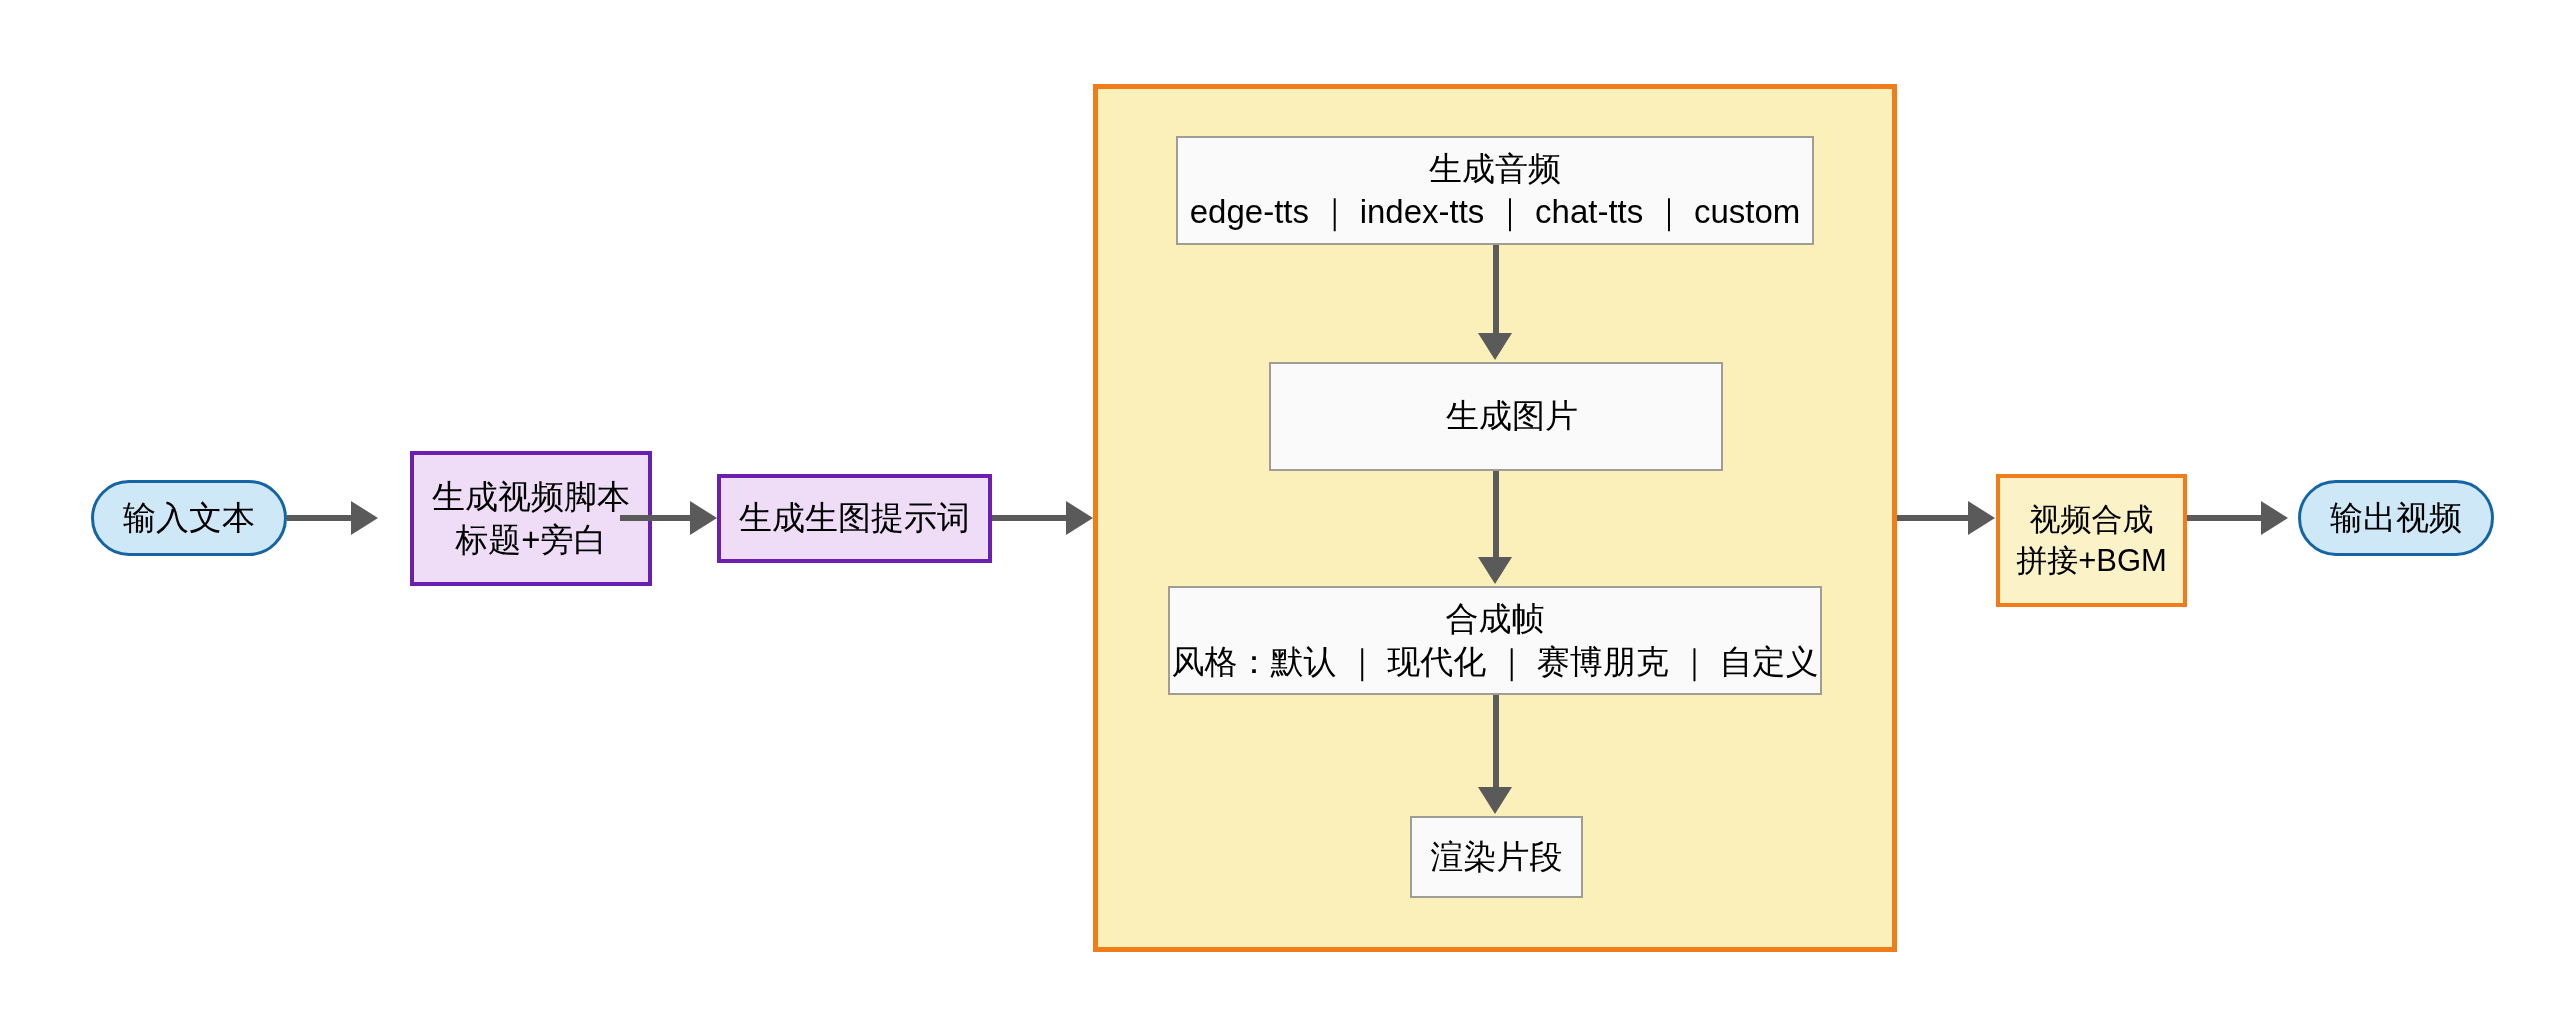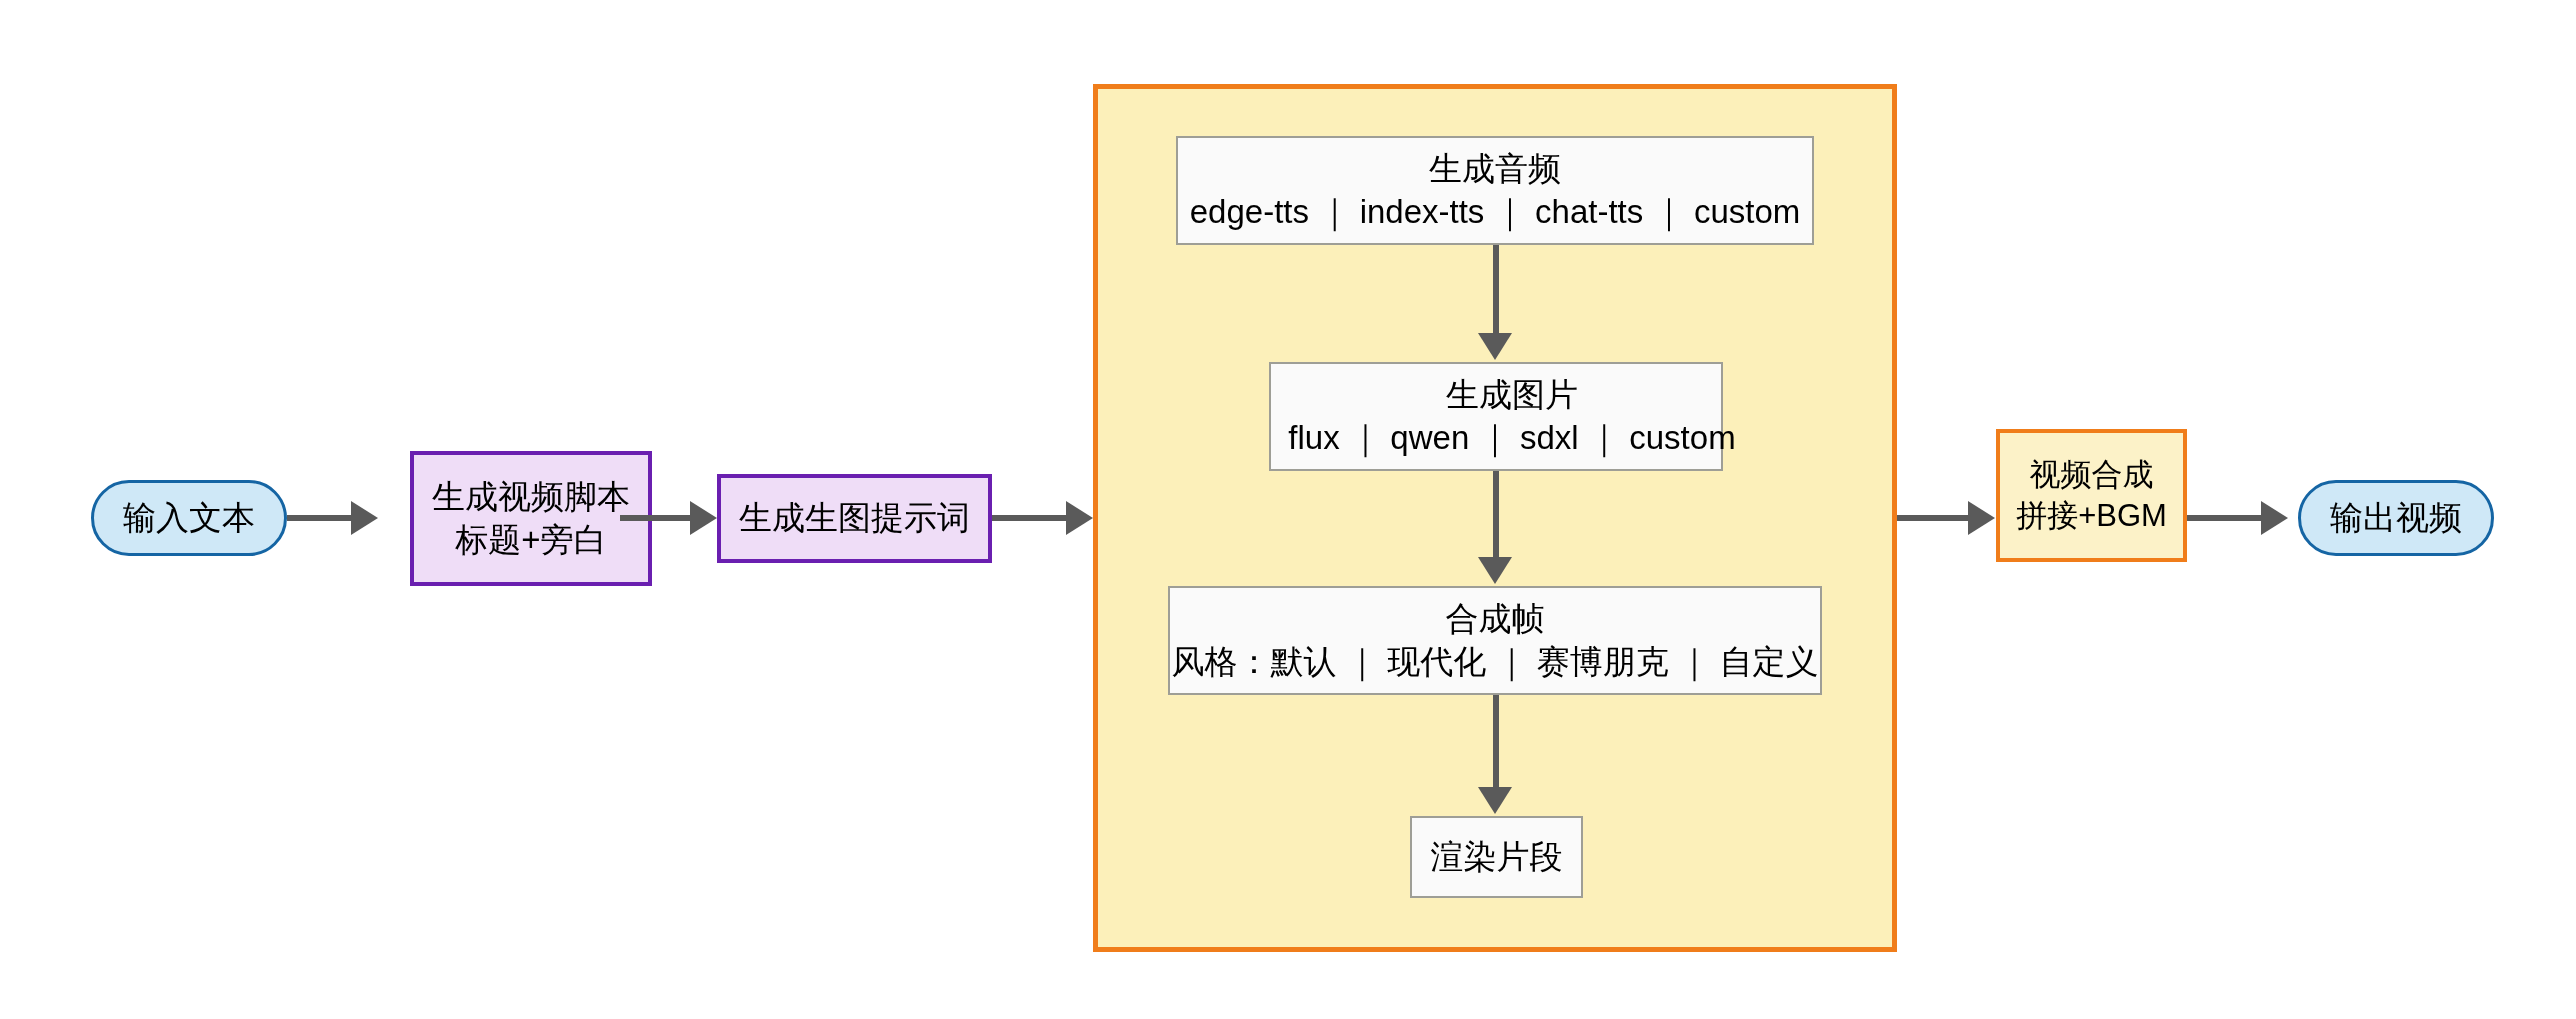--- a/index.html
+++ b/index.html
@@ -116,33 +116,32 @@
     <span class="line">生成生图提示词</span>
   </div>
 
   <div class="node plain" style="left:1176px; top:136px; width:638px; height:109px;">
     <span class="line">生成音频</span>
     <span class="line">edge-tts ｜ index-tts ｜ chat-tts ｜ custom</span>
   </div>
 
   <div class="node plain" style="left:1269px; top:362px; width:454px; height:109px;padding-left:32px;">
     <span class="line">生成图片</span>
-    <span class="line">flux ｜ qwen ｜ sdxl ｜ custom</span>
   </div>
 
   <div class="node plain" style="left:1168px; top:586px; width:654px; height:109px;">
     <span class="line">合成帧</span>
     <span class="line">风格：默认 ｜ 现代化 ｜ 赛博朋克 ｜ 自定义</span>
   </div>
 
   <div class="node plain" style="left:1410px; top:816px; width:173px; height:82px;text-align:right;">
     <span class="line">渲染片段</span>
   </div>
 
-  <div class="node orange-box" style="left:1996px; top:429px; width:191px; height:133px;">
+  <div class="node orange-box" style="left:1996px; top:474px; width:191px; height:133px;">
     <span class="line">视频合成</span>
     <span class="line">拼接+BGM</span>
   </div>
 
   <div class="node stadium" style="left:2298px; top:480px; width:196px; height:76px;">
     <span class="line">输出视频</span>
   </div>
 
   <div class="edge-h" style="left:287px; top:515px; width:65px;"></div>
   <div class="arrow-r" style="left:351px; top:501px;"></div>

